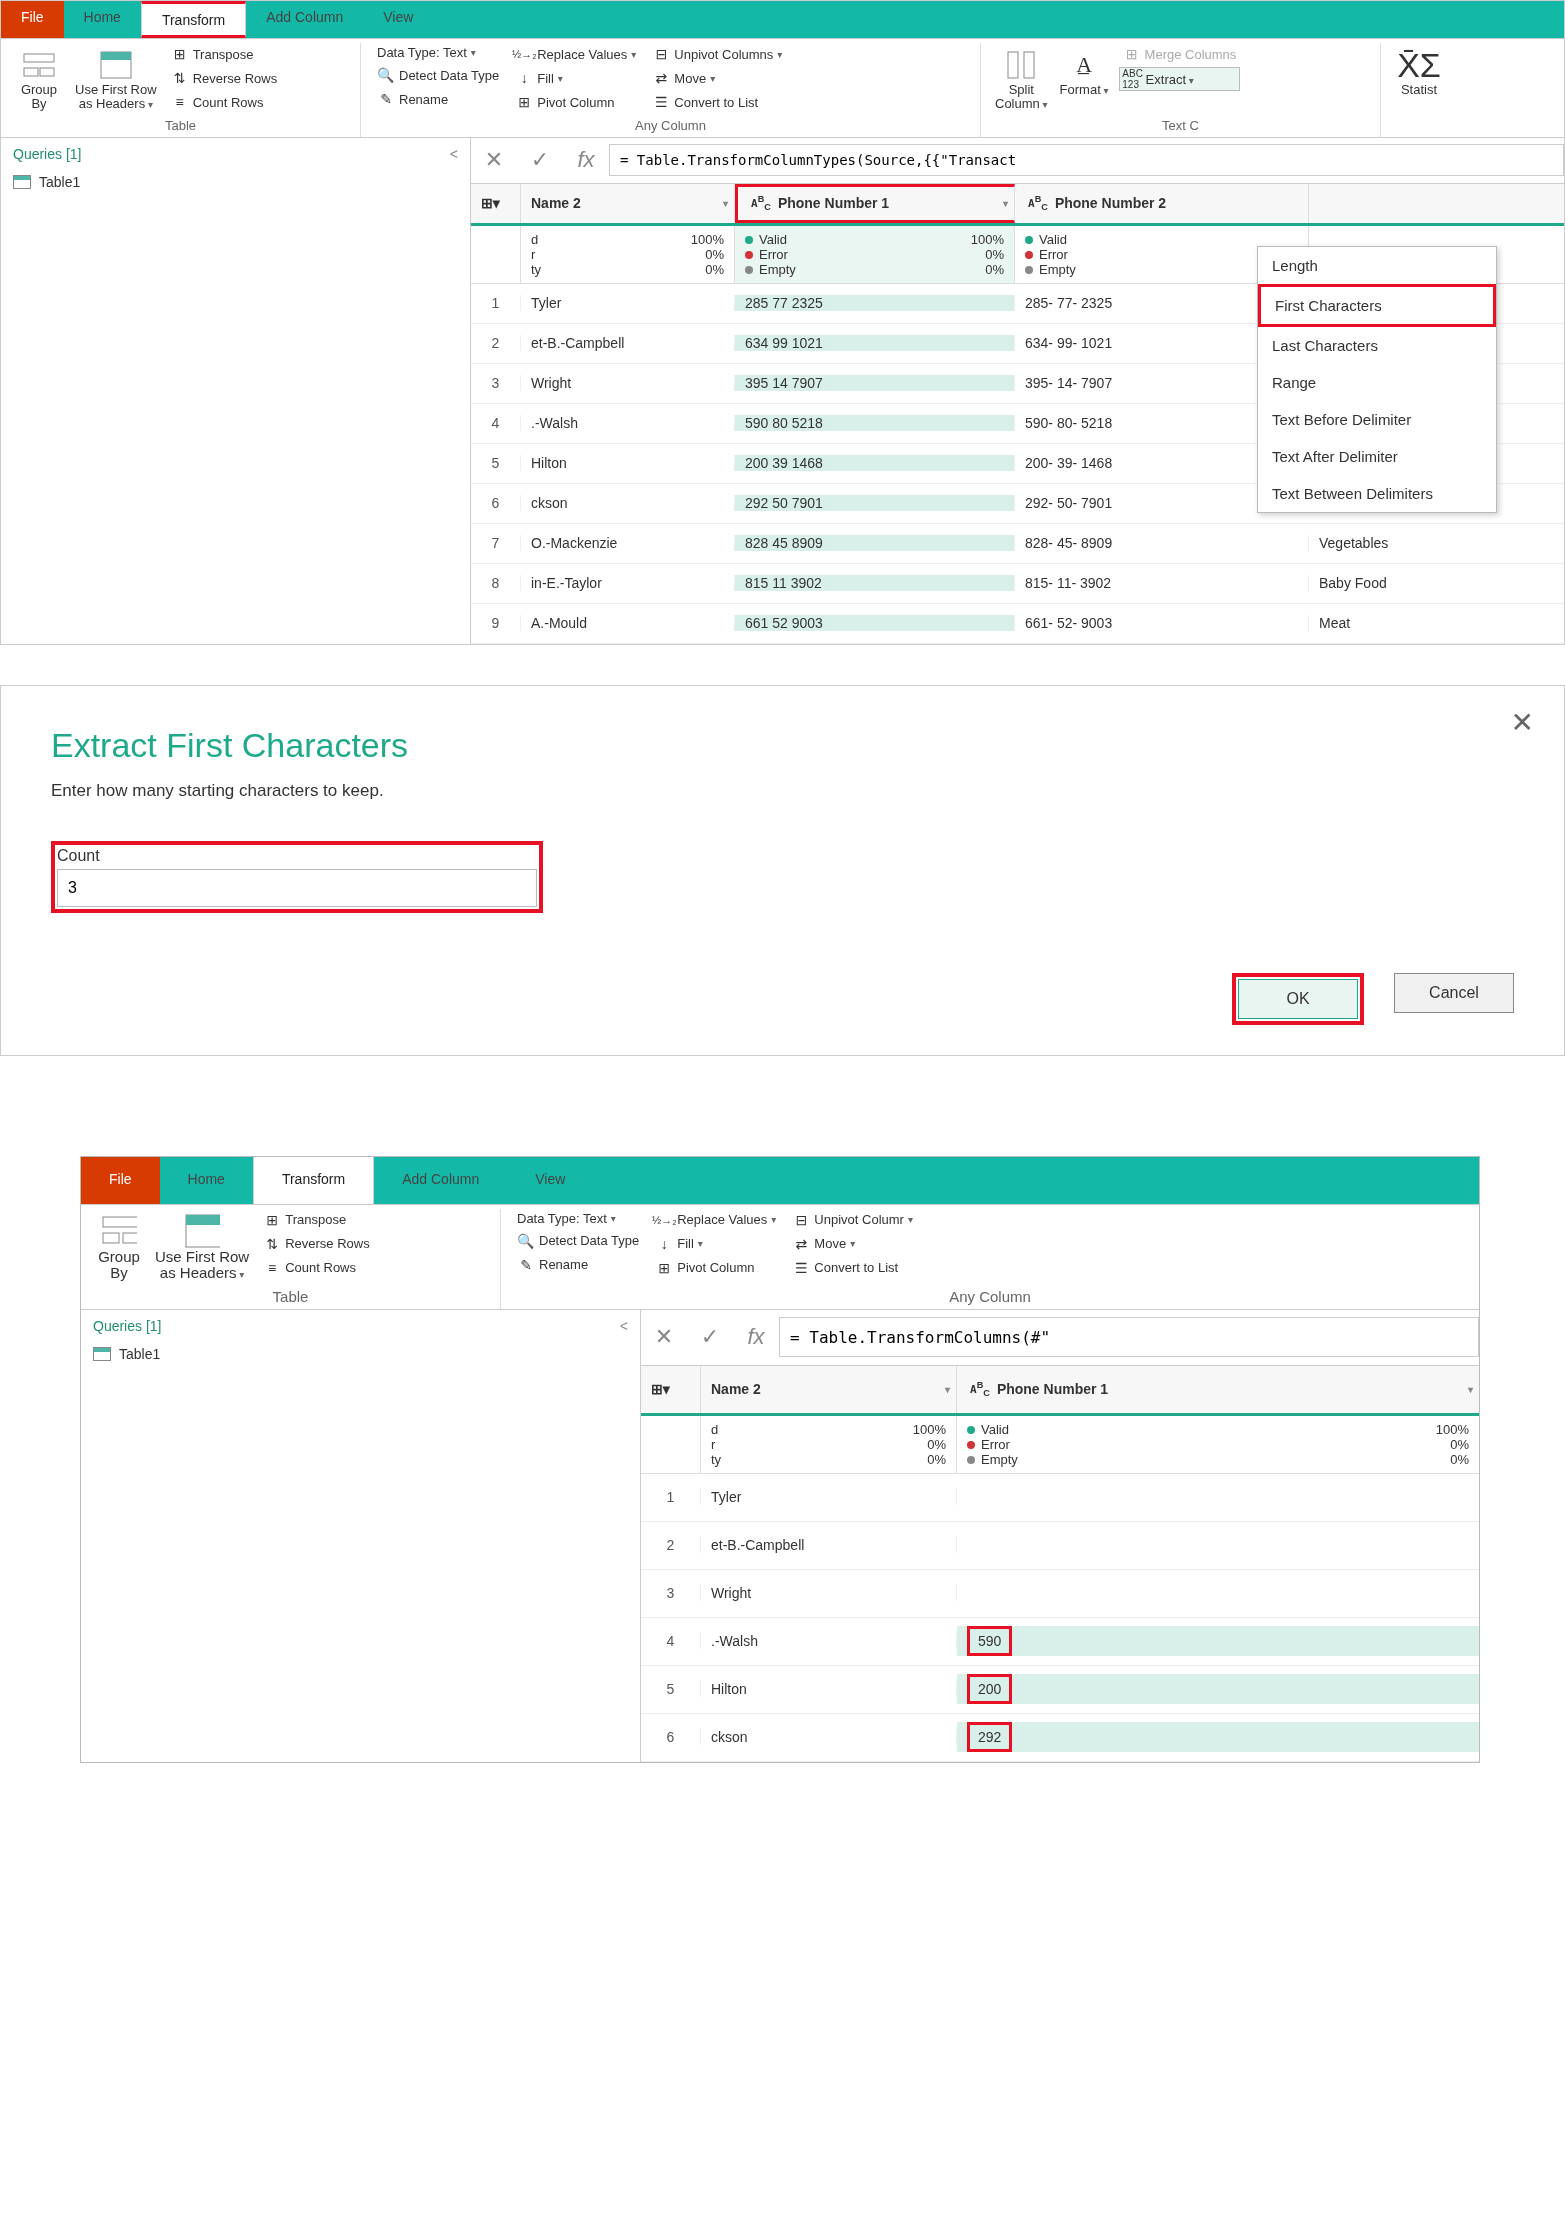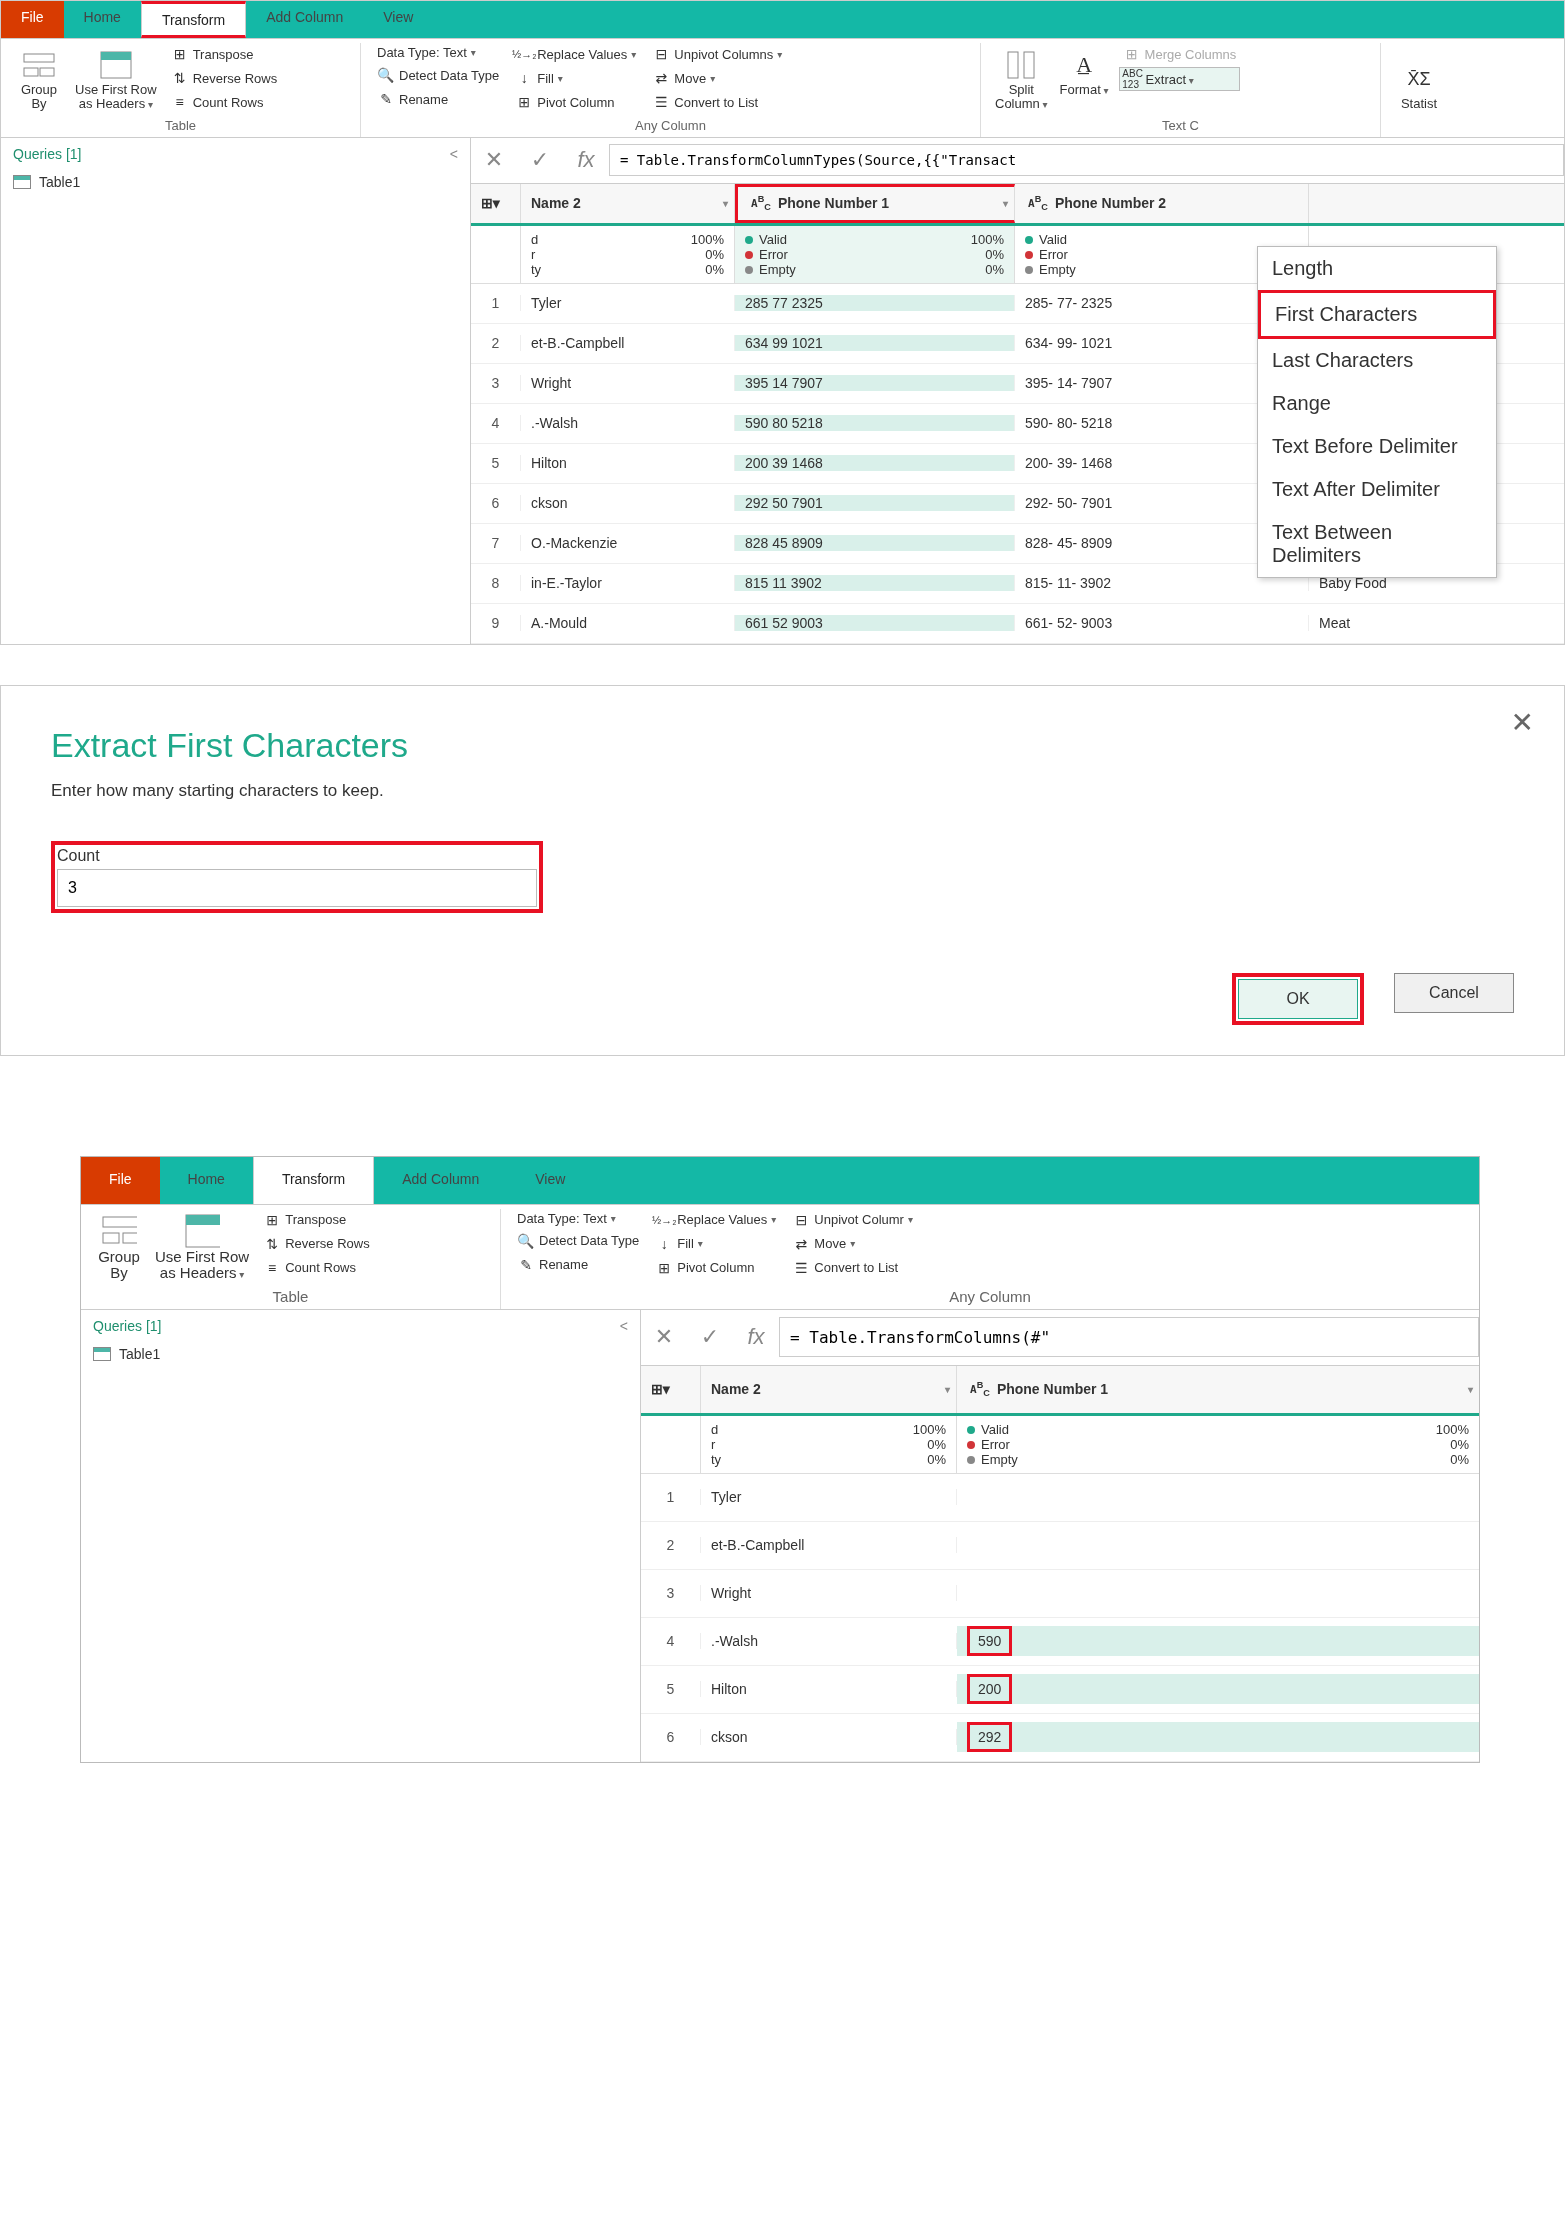--- a/index.html
+++ b/index.html
@@ -17,21 +17,21 @@
   .rgroup-label { text-align: center; color: #666; font-size: 13px; padding: 2px 0 4px 0; }
   .bigbtn { display: flex; flex-direction: column; align-items: center; justify-content: flex-start; padding: 4px 6px; min-width: 60px; }
   .bigbtn .ic { width: 36px; height: 36px; display: flex; align-items: center; justify-content: center; }
   .bigbtn .lbl { font-size: 13px; text-align: center; line-height: 1.1; }
   .smallcol { display: flex; flex-direction: column; justify-content: flex-start; padding: 0 4px; gap: 2px; }
   .smallbtn { display: flex; align-items: center; font-size: 13px; padding: 2px 4px; gap: 4px; white-space: nowrap; }
   .smallbtn .sic { width: 18px; height: 18px; display: flex; align-items: center; justify-content: center; font-size: 14px; }
   .dd::after { content: " ▾"; font-size: 10px; color: #666; }
   .extract-btn { background: #e8f5f1; border: 1px solid #bbb; }
   .extract-menu { position: absolute; background: #fff; border: 1px solid #bbb; box-shadow: 2px 2px 6px rgba(0,0,0,0.2); left: 1256px; top: 108px; width: 240px; z-index: 10; }
-  .extract-menu .mi { padding: 10px 14px; font-size: 20px; color: #333; }
+  .extract-menu .mi { padding: 10px 14px; font-size: 15px; color: #333; }
   .body-row { display: flex; position: relative; }
   .queries-pane { width: 470px; border-right: 1px solid #ccc; padding: 8px 12px; }
   .queries-hdr { color: #1f8f6e; font-size: 14px; display: flex; justify-content: space-between; padding-bottom: 6px; }
   .query-item { display: flex; align-items: center; gap: 8px; margin-top: 6px; font-size: 14px; }
   .query-item .tic { width: 18px; height: 14px; border: 1px solid #888; background: linear-gradient(#4db6a8 33%, #fff 33% 66%, #fff 66%); display: inline-block; }
   .formula-row { display: flex; align-items: center; height: 46px; border-bottom: 1px solid #ccc; }
   .formula-row .fbtn { width: 46px; height: 46px; display: flex; align-items: center; justify-content: center; color: #888; font-size: 22px; }
   .fx { font-style: italic; color: #555; }
   .formula-row input { flex: 1; height: 32px; border: 1px solid #ccc; padding: 0 10px; font-size: 14px; font-family: Consolas, monospace; }
   .grid { display: flex; flex-direction: column; }
@@ -194,21 +194,21 @@
                 <span class="dd">Extract</span>
               </div>
           <div style="height:22px;"></div>
         </div>
       </div>
       <div class="rgroup-label">Text C</div>
     </div>
     <div class="rgroup" style="border-right:none;">
       <div class="rgroup-inner">
         <div class="bigbtn">
-          <div class="ic" style="font-size:18px;margin-top:14px;">X̄Σ</div>
+          <div class="ic" style="font-size:34px;">X̄Σ</div>
           <div class="lbl">Statist</div>
         </div>
       </div>
       <div class="rgroup-label"></div>
     </div>
   </div>
 
   <div class="body-row">
     <div class="queries-pane">
       <div class="queries-hdr">

